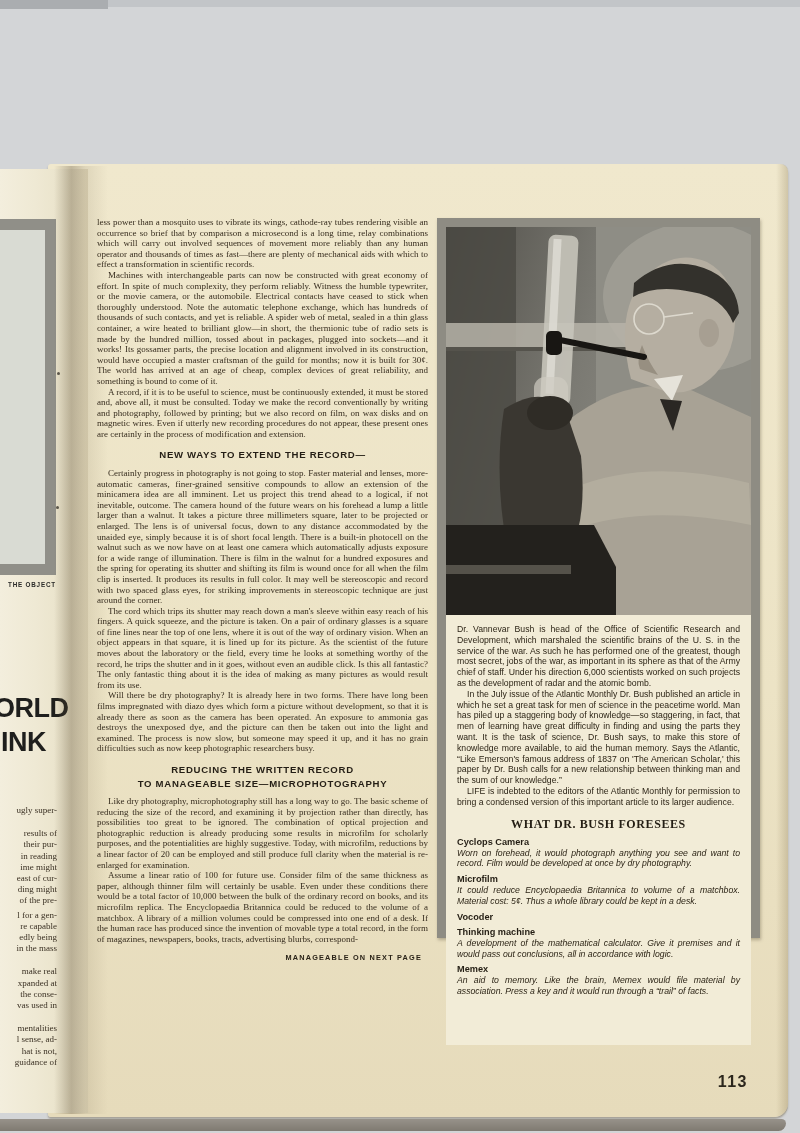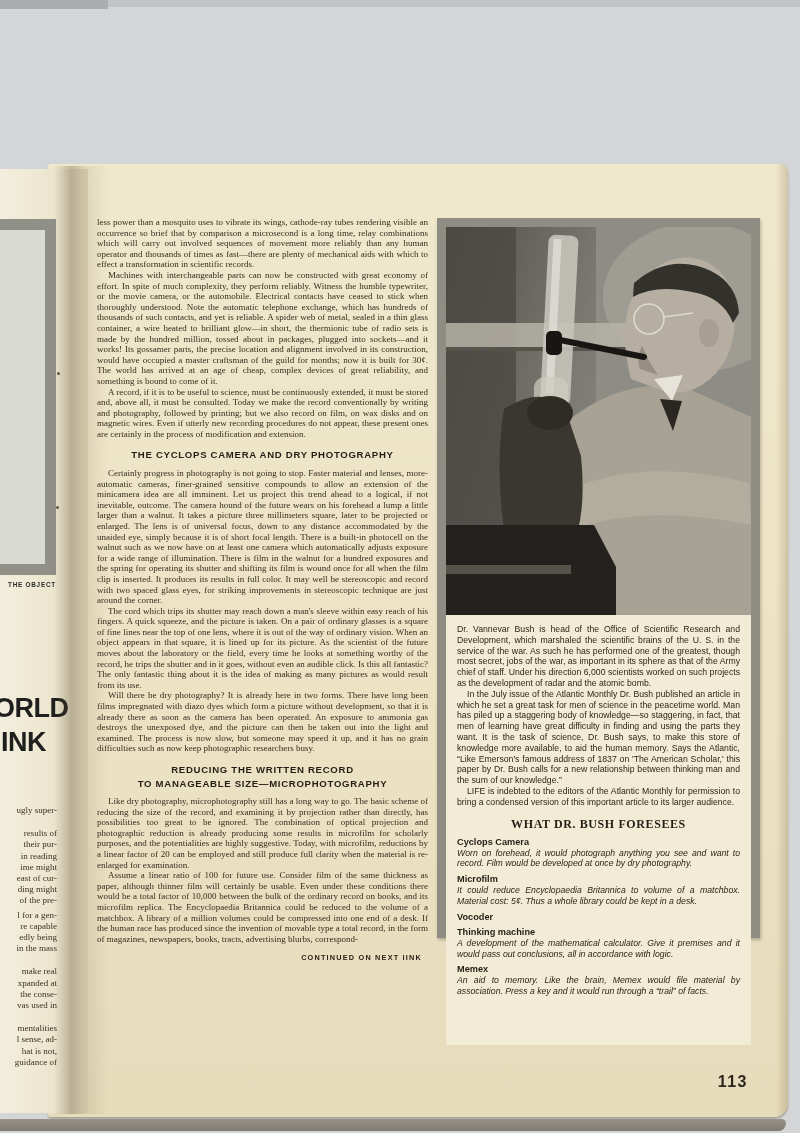--- a/index.html
+++ b/index.html
@@ -103,38 +103,38 @@
   <div class="right-curl"></div>
 
   <div class="col-left">
     <div class="pgroup-first">
 
     <p class="body-p">less power than a mosquito uses to vibrate its wings, cathode-ray tubes rendering visible an occurrence so brief that by comparison a microsecond is a long time, relay combinations which will carry out involved sequences of movement more reliably than any human operator and thousands of times as fast—there are plenty of mechanical aids with which to effect a transformation in scientific records.</p>
         <p class="body-p">Machines with interchangeable parts can now be constructed with great economy of effort. In spite of much complexity, they perform reliably. Witness the humble typewriter, or the movie camera, or the automobile. Electrical contacts have ceased to stick when thoroughly understood. Note the automatic telephone exchange, which has hundreds of thousands of such contacts, and yet is reliable. A spider web of metal, sealed in a thin glass container, a wire heated to brilliant glow—in short, the thermionic tube of radio sets is made by the hundred million, tossed about in packages, plugged into sockets—and it works! Its gossamer parts, the precise location and alignment involved in its construction, would have occupied a master craftsman of the guild for months; now it is built for 30¢. The world has arrived at an age of cheap, complex devices of great reliability, and something is bound to come of it.</p>
         <p class="body-p">A record, if it is to be useful to science, must be continuously extended, it must be stored and, above all, it must be consulted. Today we make the record conventionally by writing and photography, followed by printing; but we also record on film, on wax disks and on magnetic wires. Even if utterly new recording procedures do not appear, these present ones are certainly in the process of modification and extension.</p>
       </div>
     <div class="section-head">
-      <div>THE CYCLOPS CAMERA AND DRY PHOTOGRAPHY</div>
+      <div>NEW WAYS TO EXTEND THE RECORD—</div>
     </div>
     <div>
 
     <p class="body-p">Certainly progress in photography is not going to stop. Faster material and lenses, more-automatic cameras, finer-grained sensitive compounds to allow an extension of the minicamera idea are all imminent. Let us project this trend ahead to a logical, if not inevitable, outcome. The camera hound of the future wears on his forehead a lump a little larger than a walnut. It takes a picture three millimeters square, later to be projected or enlarged. The lens is of universal focus, down to any distance accommodated by the unaided eye, simply because it is of short focal length. There is a built-in photocell on the walnut such as we now have on at least one camera which automatically adjusts exposure for a wide range of illumination. There is film in the walnut for a hundred exposures and the spring for operating its shutter and shifting its film is wound once for all when the film clip is inserted. It produces its results in full color. It may well be stereoscopic and record with two spaced glass eyes, for striking improvements in stereoscopic technique are just around the corner.</p>
         <p class="body-p">The cord which trips its shutter may reach down a man's sleeve within easy reach of his fingers. A quick squeeze, and the picture is taken. On a pair of ordinary glasses is a square of fine lines near the top of one lens, where it is out of the way of ordinary vision. When an object appears in that square, it is lined up for its picture. As the scientist of the future moves about the laboratory or the field, every time he looks at something worthy of the record, he trips the shutter and in it goes, without even an audible click. Is this all fantastic? The only fantastic thing about it is the idea of making as many pictures as would result from its use.</p>
         <p class="body-p">Will there be dry photography? It is already here in two forms. There have long been films impregnated with diazo dyes which form a picture without development, so that it is already there as soon as the camera has been operated. An exposure to ammonia gas destroys the unexposed dye, and the picture can then be taken out into the light and examined. The process is now slow, but someone may speed it up, and it has no grain difficulties such as now keep photographic researchers busy.</p>
       </div>
     <div class="section-head">
       <div>REDUCING THE WRITTEN RECORD</div>
       <div>TO MANAGEABLE SIZE—MICROPHOTOGRAPHY</div>
     </div>
     <div>
 
     <p class="body-p">Like dry photography, microphotography still has a long way to go. The basic scheme of reducing the size of the record, and examining it by projection rather than directly, has possibilities too great to be ignored. The combination of optical projection and photographic reduction is already producing some results in microfilm for scholarly purposes, and the potentialities are highly suggestive. Today, with microfilm, reductions by a linear factor of 20 can be employed and still produce full clarity when the material is re-enlarged for examination.</p>
         <p class="body-p">Assume a linear ratio of 100 for future use. Consider film of the same thickness as paper, although thinner film will certainly be usable. Even under these conditions there would be a total factor of 10,000 between the bulk of the ordinary record on books, and its microfilm replica. The Encyclopaedia Britannica could be reduced to the volume of a matchbox. A library of a million volumes could be compressed into one end of a desk. If the human race has produced since the invention of movable type a total record, in the form of magazines, newspapers, books, tracts, advertising blurbs, correspond-</p>
       </div>
-    <div class="continued">CONTINUED ON NEXT IINK</div>
+    <div class="continued">MANAGEABLE ON NEXT PAGE</div>
   </div>
 
   <div class="sidebar">
     <div class="photo">
       <svg width="305" height="388" viewBox="0 0 305 388" preserveAspectRatio="none">
         <defs>
           <linearGradient id="pbg" x1="0" y1="0" x2="1" y2="0.35">
             <stop offset="0" stop-color="#504e48"></stop>
             <stop offset="0.5" stop-color="#7b7a73"></stop>
             <stop offset="1" stop-color="#96948c"></stop>

